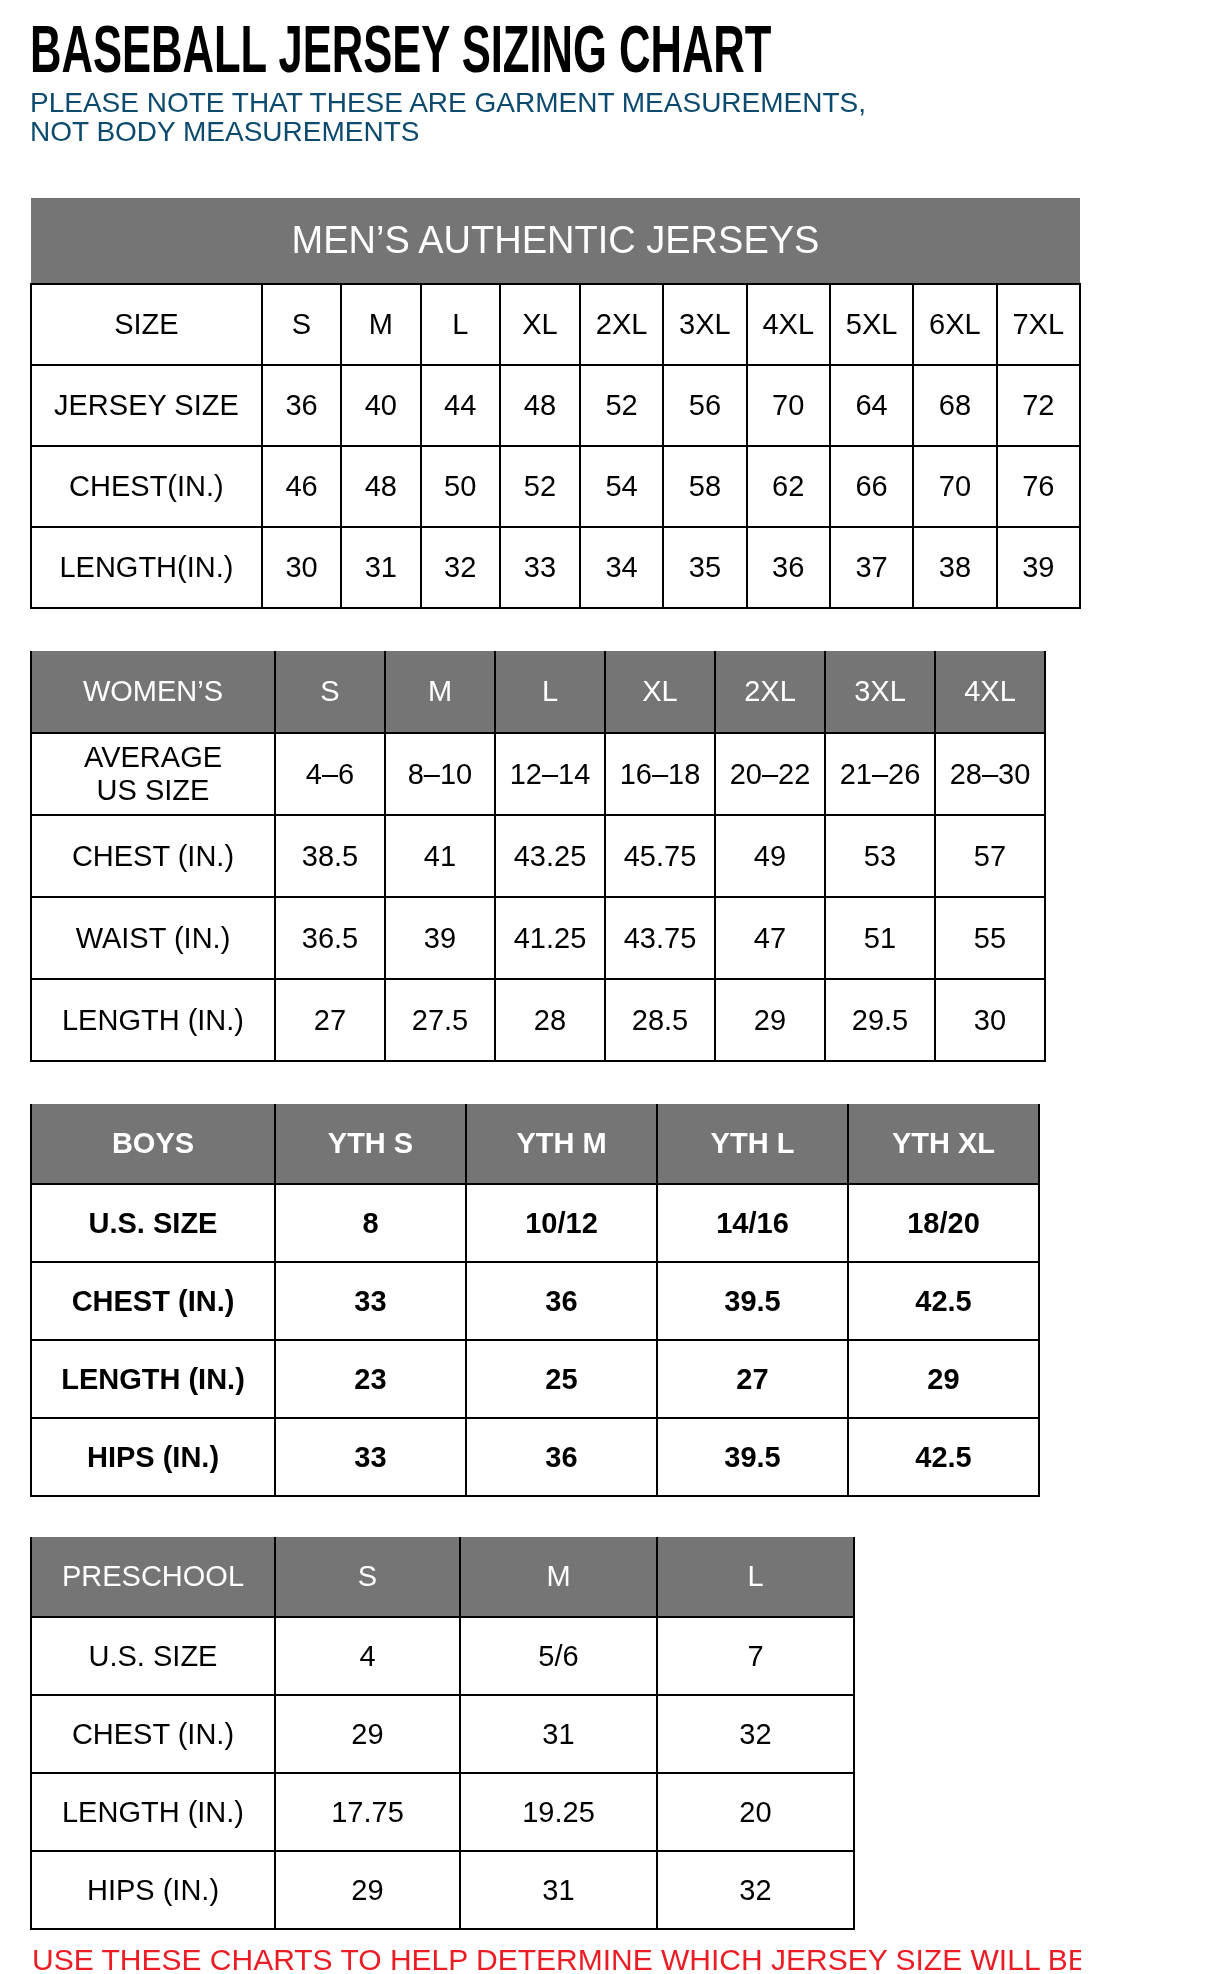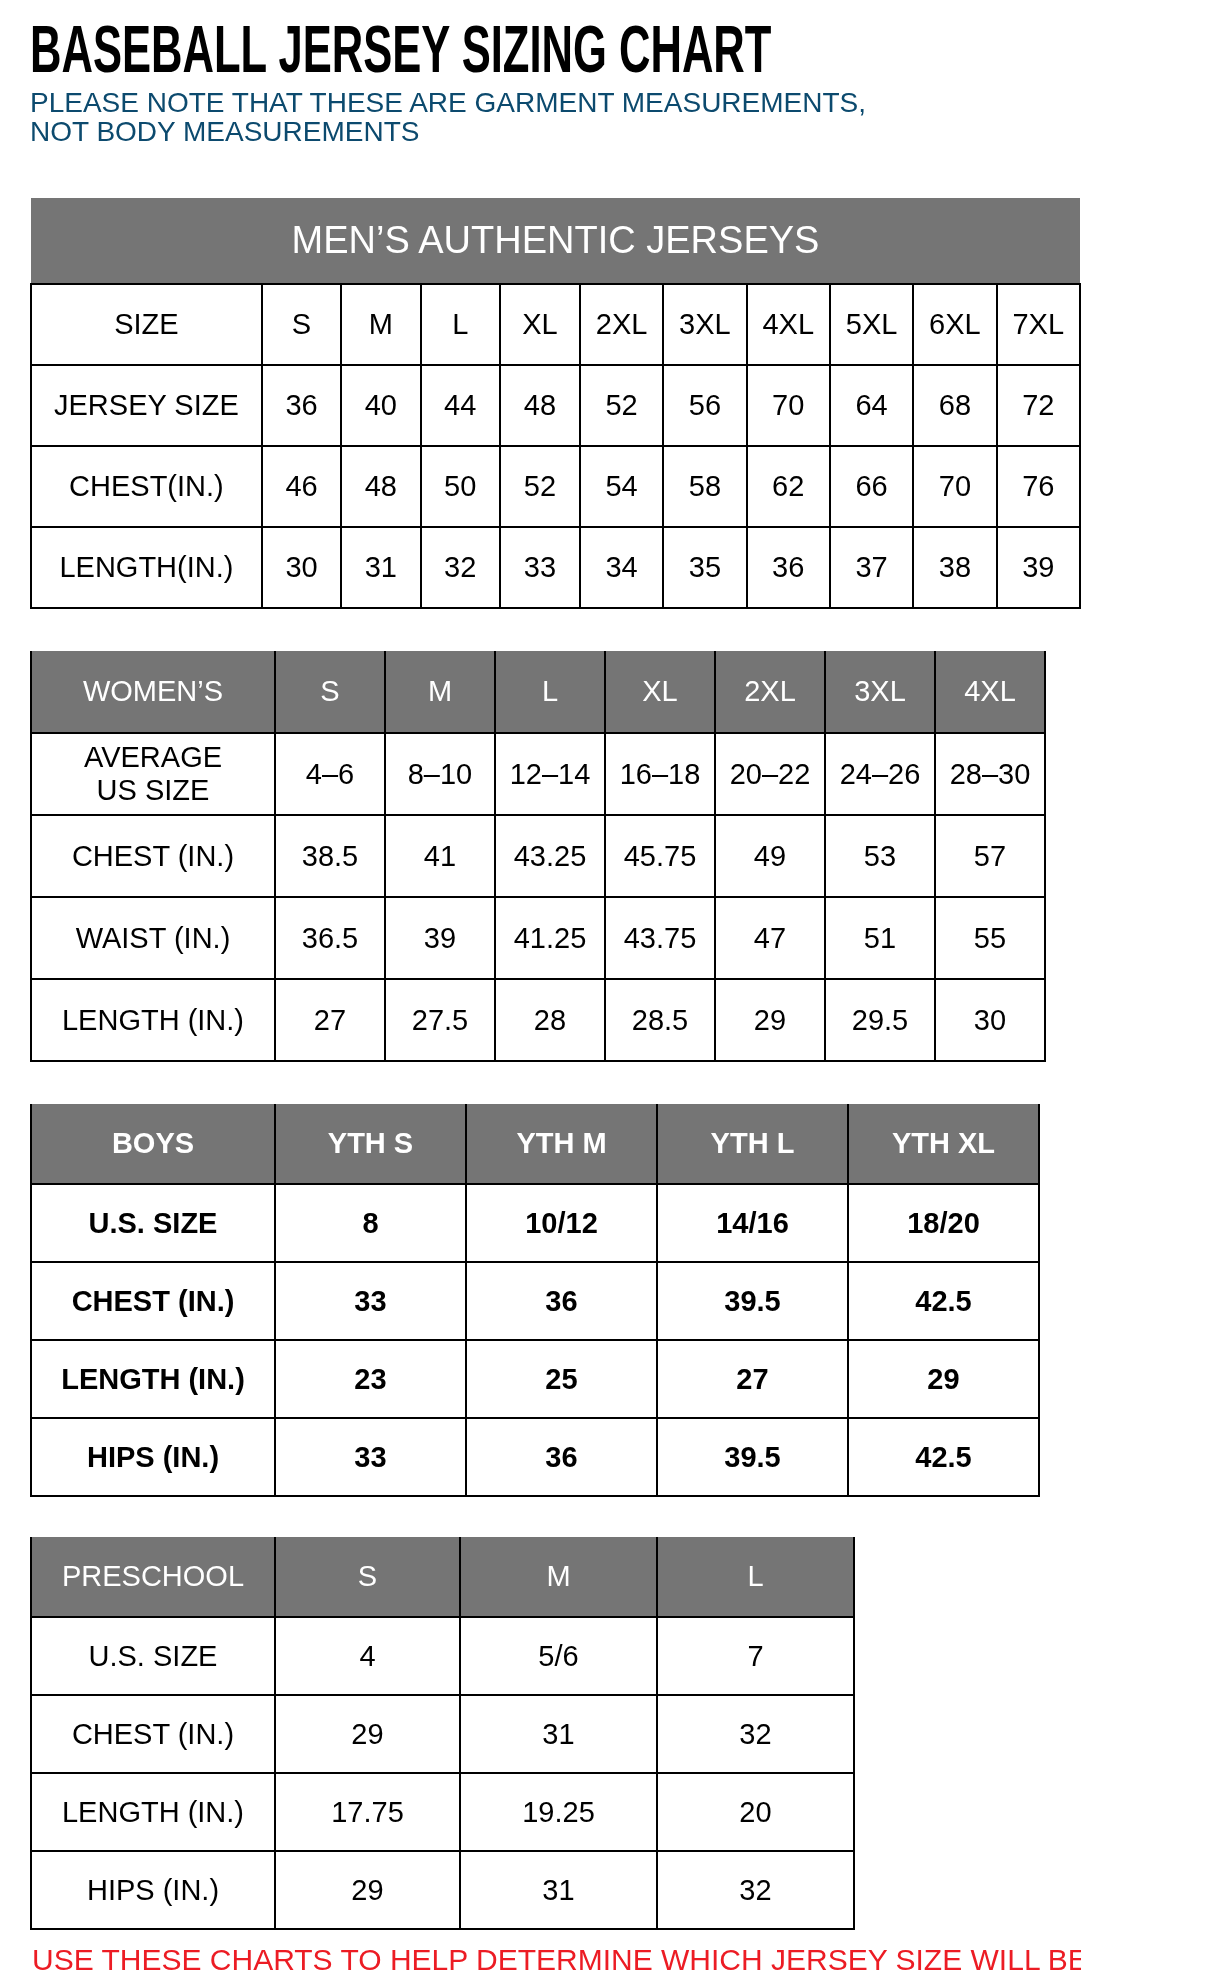--- a/index.html
+++ b/index.html
@@ -181,21 +181,21 @@
           <td>4XL</td>
         </tr>
         <tr>
           <td>AVERAGE
 US SIZE</td>
           <td>4–6</td>
           <td>8–10</td>
           <td>12–14</td>
           <td>16–18</td>
           <td>20–22</td>
-          <td>24–26</td>
+          <td>21–26</td>
           <td>28–30</td>
         </tr>
         <tr>
           <td>CHEST (IN.)</td>
           <td>38.5</td>
           <td>41</td>
           <td>43.25</td>
           <td>45.75</td>
           <td>49</td>
           <td>53</td>

